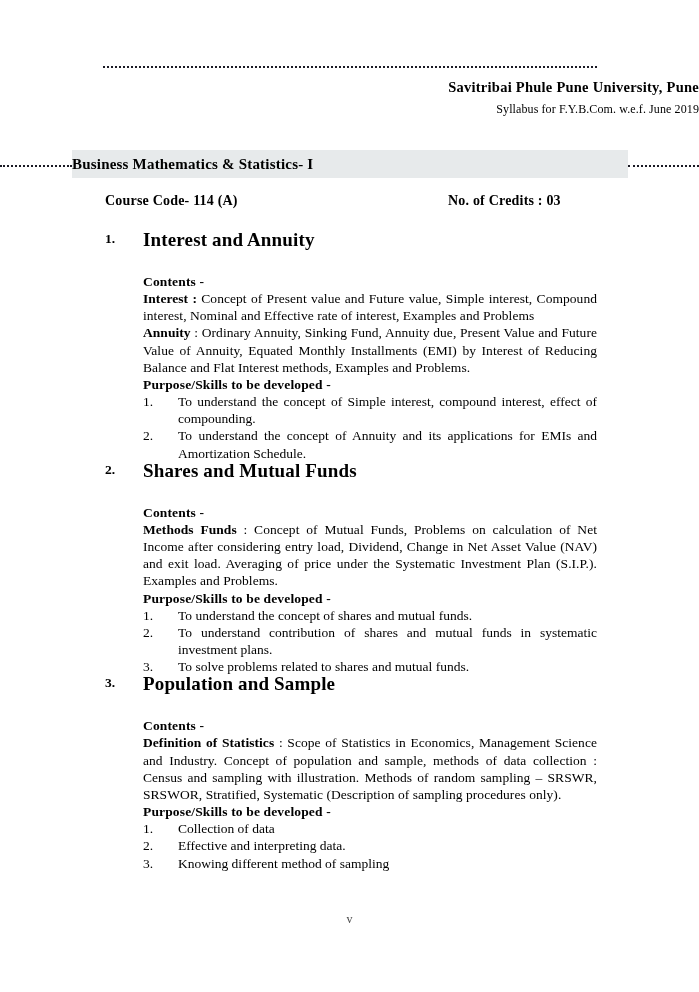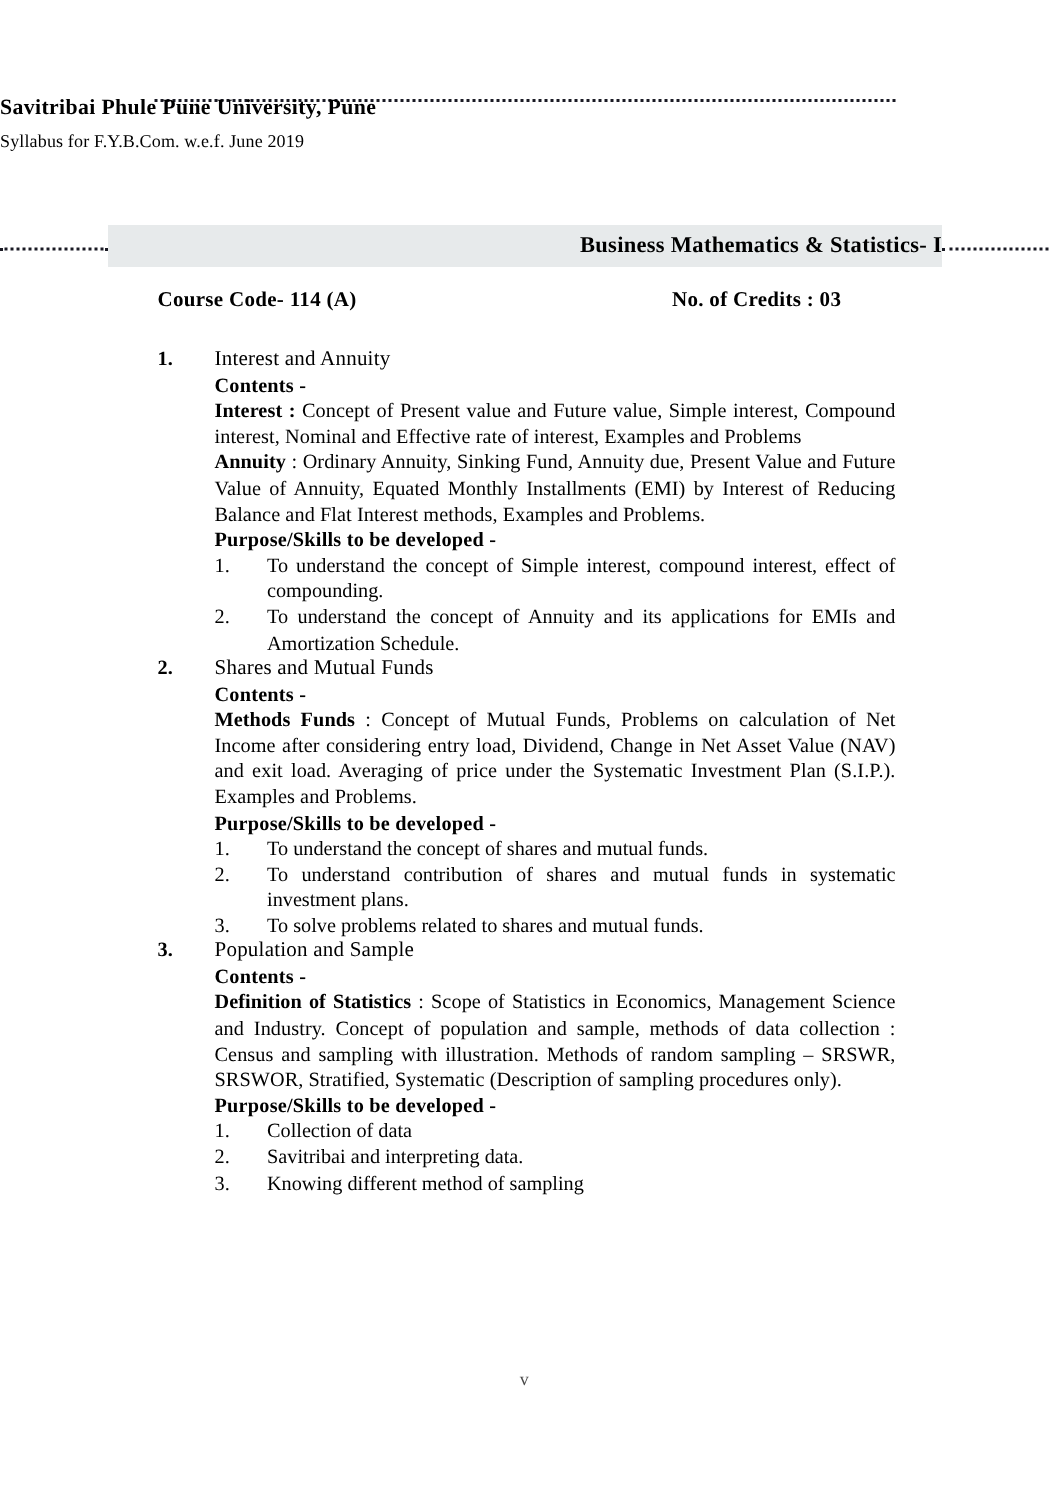--- a/index.html
+++ b/index.html
@@ -23,23 +23,23 @@
     border-top: 2px dotted #1a1a24;
   }
   #dot-top   { left: 103px; width: 494px; top: 66px; }
   #dot-left  { left: 0px;   width: 72px;  top: 165px; }
   #dot-right { left: 628px; width: 71px;  top: 165px; }
 
   
   .doc-header {
     position: absolute;
     left: 0;
-    top: 62px;
+    top: 77px;
     width: 699px;
-    text-align: left;
+    text-align: right;
   }
   .univ-name {
     font-size: 14.5px;
     font-weight: bold;
     letter-spacing: 0.25px;
     line-height: 20px;
   }
   .syllabus-line {
     font-size: 12px;
     line-height: 24px;
@@ -49,21 +49,21 @@
   
   .subject-banner {
     position: absolute;
     left: 72px;
     top: 150px;
     width: 556px;
     height: 28px;
     background: #e7eaeb;
     display: flex;
     align-items: center;
-    justify-content: flex-end;
+    justify-content: flex-start;
   }
   .subject-banner span {
     font-size: 15px;
     font-weight: bold;
     letter-spacing: 0.2px;
   }
 
   
   .course-meta {
     position: absolute;
@@ -91,27 +91,28 @@
   }
   .unit-num {
     position: absolute;
     left: 0;
     top: 0;
     font-size: 13.5px;
     font-weight: bold;
   }
   .unit-title {
     margin-left: 38px;
-    font-size: 14px;
-    font-weight: normal;
+    font-size: 19px;
+    font-weight: bold;
     line-height: 17px;
     letter-spacing: 0.15px;
   }
   .unit-block {
     margin-left: 38px;
+    margin-top: 25px;
   }
   .label-line {
     font-size: 13.5px;
     font-weight: bold;
     line-height: 17px;
     letter-spacing: 0.15px;
   }
   .para {
     font-size: 13.5px;
     line-height: 17.2px;
@@ -211,20 +212,20 @@
       <div class="unit-head">
         <span class="unit-num">3.</span>
         <div class="unit-title">Population and Sample</div>
       </div>
       <div class="unit-block">
         <div class="label-line">Contents -</div>
         <div class="para"><span class="lead">Definition of Statistics</span><span> : Scope of Statistics in Economics, Management Science and Industry. Concept of population and sample, methods of data collection : Census and sampling with illustration. Methods of random sampling – SRSWR, SRSWOR, Stratified, Systematic (Description of sampling procedures only).</span></div>
         <div class="label-line">Purpose/Skills to be developed -</div>
         <ul class="skills-list">
           <li class="skill-item nojust"><span class="sk-num">1.</span><span>Collection of data</span></li>
-          <li class="skill-item nojust"><span class="sk-num">2.</span><span>Savitribai and interpreting data.</span></li>
+          <li class="skill-item nojust"><span class="sk-num">2.</span><span>Effective and interpreting data.</span></li>
           <li class="skill-item nojust"><span class="sk-num">3.</span><span>Knowing different method of sampling</span></li>
         </ul>
       </div>
     </div>
   </div>
 
 <div class="page-number">v</div>
 
 </body></html>

